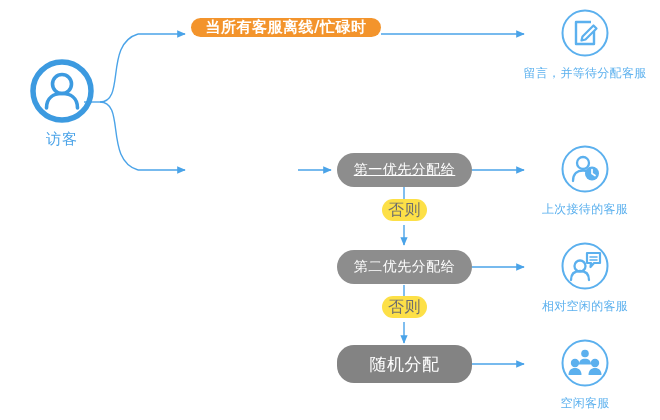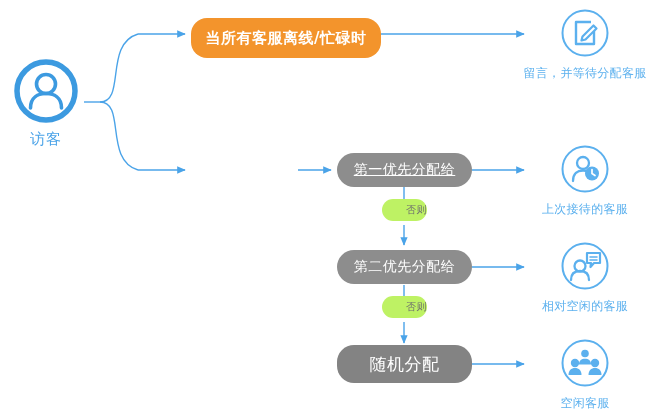--- a/index.html
+++ b/index.html
@@ -31,21 +31,21 @@
     position: absolute;
     box-sizing: border-box;
     display: flex;
     align-items: center;
     justify-content: center;
     white-space: nowrap;
   }
   
   .visitor-wrap {
     position: absolute;
-    left: 0;
+    left: 16px;
     top: 58px;
     width: 92px;
     height: 112px;
     text-align: center;
   }
   .visitor-icon {
     width: 66px;
     height: 66px;
     margin: 0 auto;
     display: block;
@@ -73,26 +73,25 @@
     background: #8d8d8d;
     color: #ffffff;
     font-size: 14px;
     letter-spacing: 0.5px;
   }
   .gray-box.dark {
     background: #838383;
     font-size: 17px;
   }
   .else-badge {
-    background: #bef264;
+    background: #fde047;
     color: #6e6e6e;
     border-radius: 11px;
-    font-size: 10px;
+    font-size: 16px;
     letter-spacing: 0.5px;
-    justify-content: flex-end;
   }
   
   .endpoint {
     position: absolute;
     width: 160px;
     text-align: center;
   }
   .endpoint .circle-icon {
     width: 50px;
     height: 50px;
@@ -154,21 +153,21 @@
 
   <div class="visitor-wrap">
     <svg class="visitor-icon" viewBox="0 0 66 66">
       <circle cx="33" cy="33" r="29" fill="none" stroke="#3c9ae0" stroke-width="5.5"></circle>
       <circle cx="33" cy="26" r="9.5" fill="none" stroke="#3c9ae0" stroke-width="3.6"></circle>
       <path d="M17.5,50 C17.5,39.5 25,35.5 33,35.5 C41,35.5 48.5,39.5 48.5,50" fill="none" stroke="#3c9ae0" stroke-width="3.6" stroke-linecap="round"></path>
     </svg>
     <div class="visitor-label">访客</div>
   </div>
 
-  <div class="node pill pill-orange" style="left:191px; top:18px; width:190px; height:40px;">
+  <div class="node pill pill-orange" style="left:191px; top:18px; width:190px; height:19px;">
     <span>当所有客服离线/忙碌时</span>
   </div>
 
 
   <div class="node gray-box" style="left:337px; top:153px; width:135px; height:34px;text-decoration:underline;">
     <span>第一优先分配给</span>
   </div>
 
   <div class="node gray-box dark" style="left:337px; top:345px; width:135px; height:38px;">
     <span>随机分配</span>

